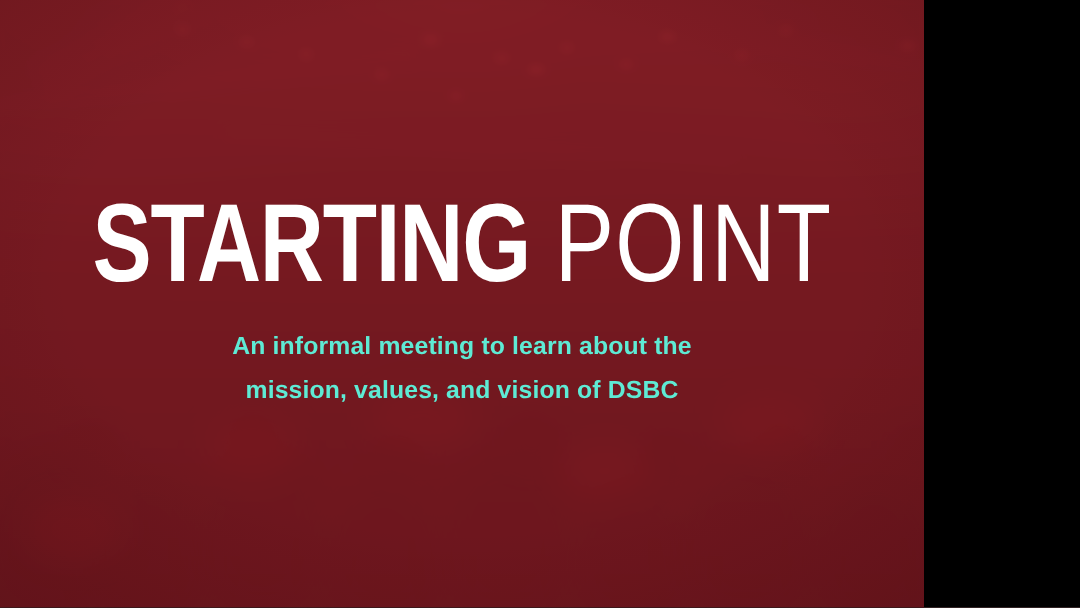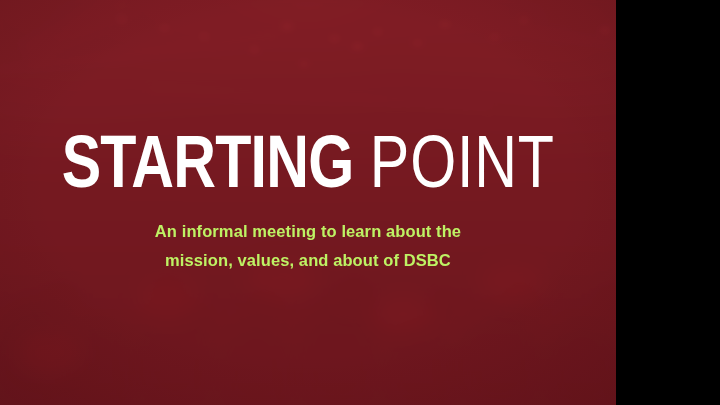--- a/index.html
+++ b/index.html
@@ -127,21 +127,21 @@
     letter-spacing: 0;
   }
   .title .t-light {
     font-weight: 300;
     letter-spacing: 1px;
   }
 
   .subtitle {
     margin: 0;
     padding: 24px 0 0 0;
-    color: #bef264;
+    color: #5eead4;
     font-size: 16.5px;
     font-weight: 700;
     line-height: 1.72;
     letter-spacing: 0.1px;
   }
   .subtitle .sub-line {
     display: block;
   }
 </style>
 </head>
@@ -205,18 +205,18 @@
   <div class="red-overlay"></div>
   <div class="red-tint"></div>
   <div class="vignette"></div>
 
   <div class="content">
 
     <h1 class="title"><span class="t-bold">STARTING</span><span class="t-space"> </span><span class="t-light">POINT</span></h1>
 
     <p class="subtitle">
       <span class="sub-line">An informal meeting to learn about the</span>
-      <span class="sub-line">mission, values, and about of DSBC</span>
+      <span class="sub-line">mission, values, and vision of DSBC</span>
     </p>
 
   </div>
 
 </div>
 
 </body></html>

